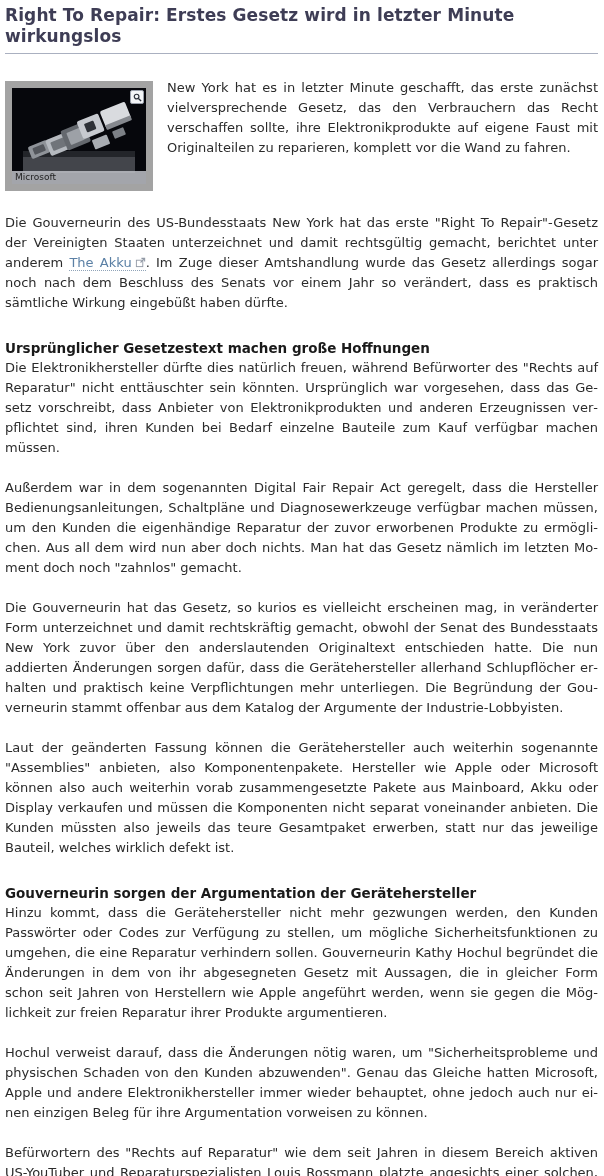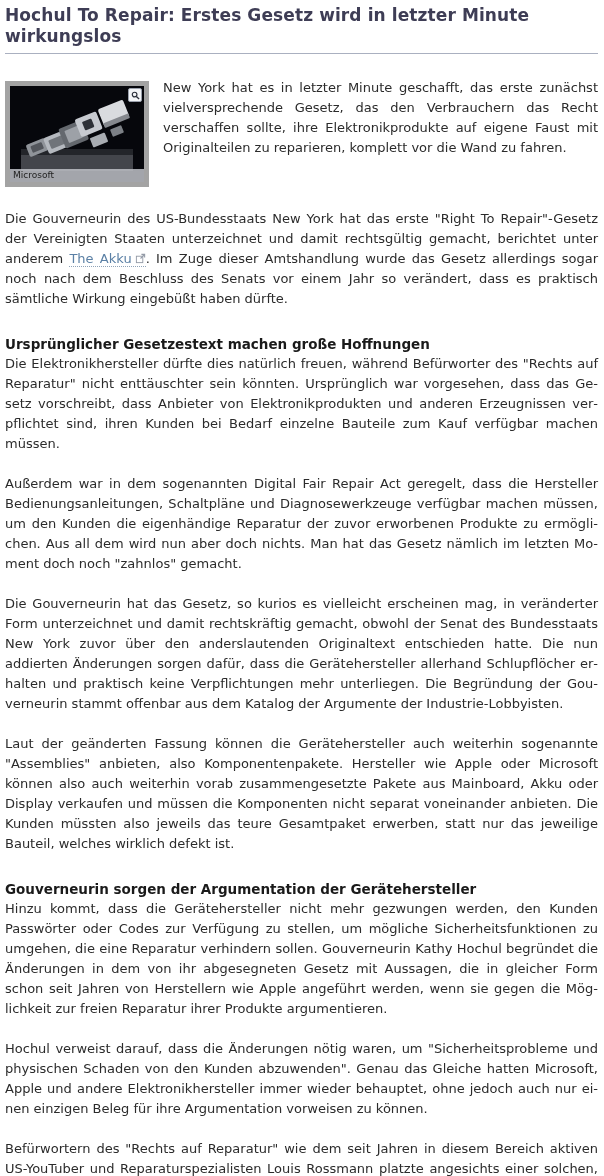--- a/index.html
+++ b/index.html
@@ -33,21 +33,21 @@
     display: block;
     clear: both;
   }
   figure.thumb {
     float: left;
     position: relative;
     width: 112px;
     height: 74px;
     margin: 3px 14px 2px 0;
     padding: 11px;
-    border: 5px solid #a3a3a3;
+    border: 7px solid #a3a3a3;
     background: #06070c;
     overflow: hidden;
     cursor: pointer;
   }
   figure.thumb svg.photo {
     display: block;
     width: 112px;
     height: 74px;
   }
   .zoom-btn {
@@ -103,21 +103,21 @@
   a.ext-link .ext-icon-svg {
     margin-left: 3px;
     vertical-align: -1px;
   }
 </style>
 </head>
 <body>
 
 <div class="page">
 
-  <h1 class="article-title">Hochul To Repair: Erstes Gesetz wird in letzter Minute wirkungslos</h1>
+  <h1 class="article-title">Right To Repair: Erstes Gesetz wird in letzter Minute wirkungslos</h1>
 
   <div class="intro-wrap">
 
     <figure class="thumb">
       <svg class="photo" viewBox="0 0 112 74" xmlns="http://www.w3.org/2000/svg">
         <rect x="0" y="0" width="112" height="74" fill="#06070c"></rect>
         <rect x="0" y="52" width="112" height="22" fill="#3c3e44" opacity="0.55"></rect>
         <rect x="0" y="58" width="112" height="16" fill="#6a6d73" opacity="0.45"></rect>
 
         <rect x="6" y="44" width="20" height="13" rx="2" fill="#8f9399" transform="rotate(-22 16 50)"></rect>

